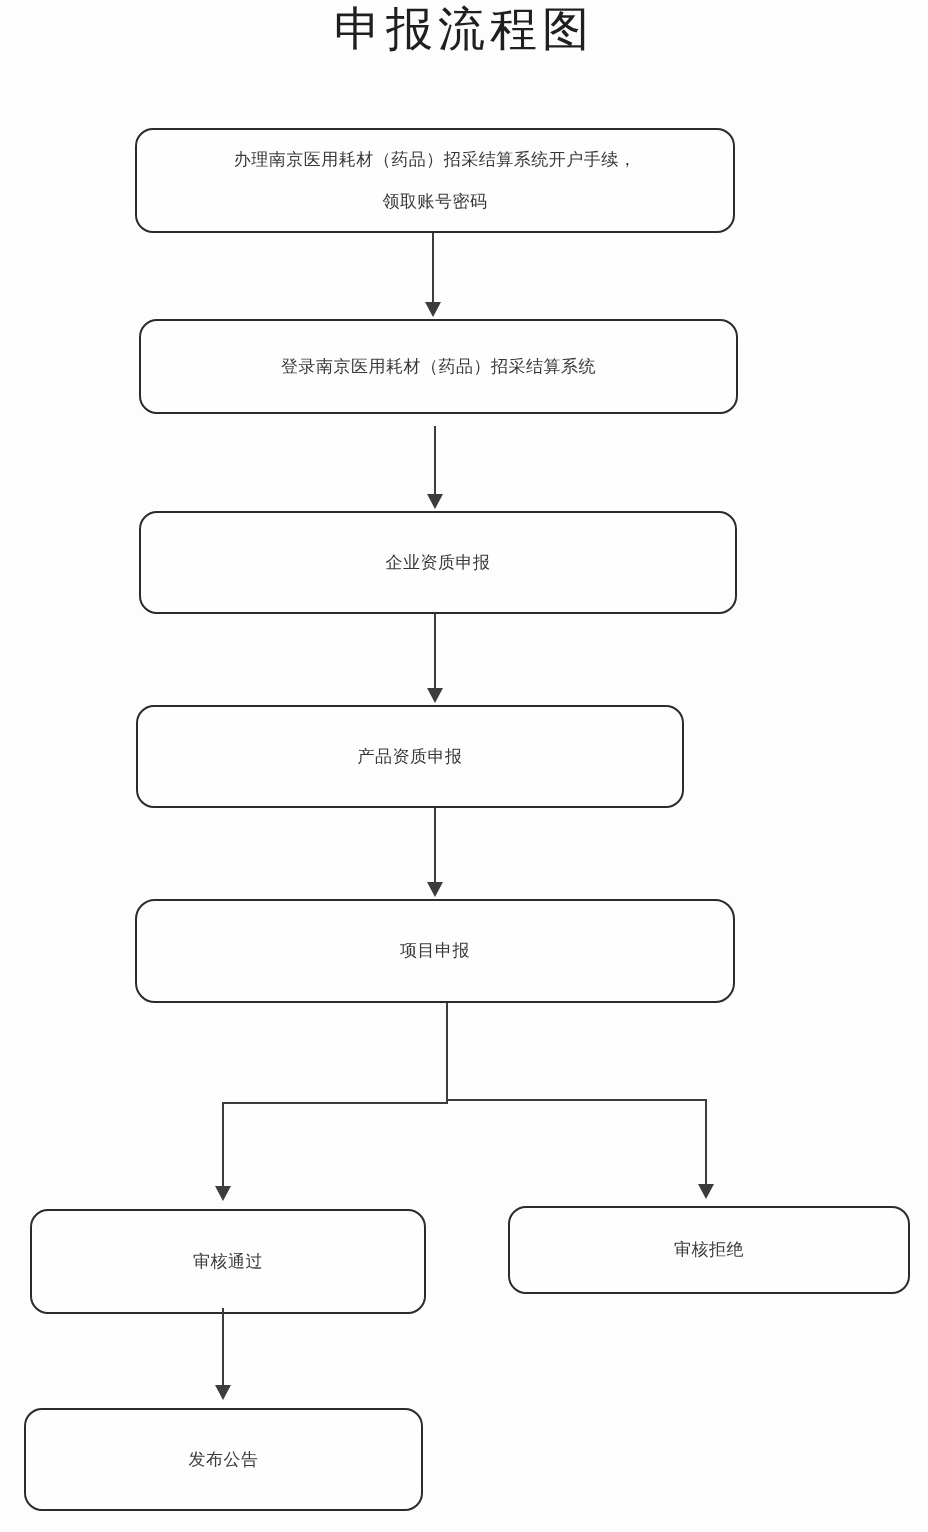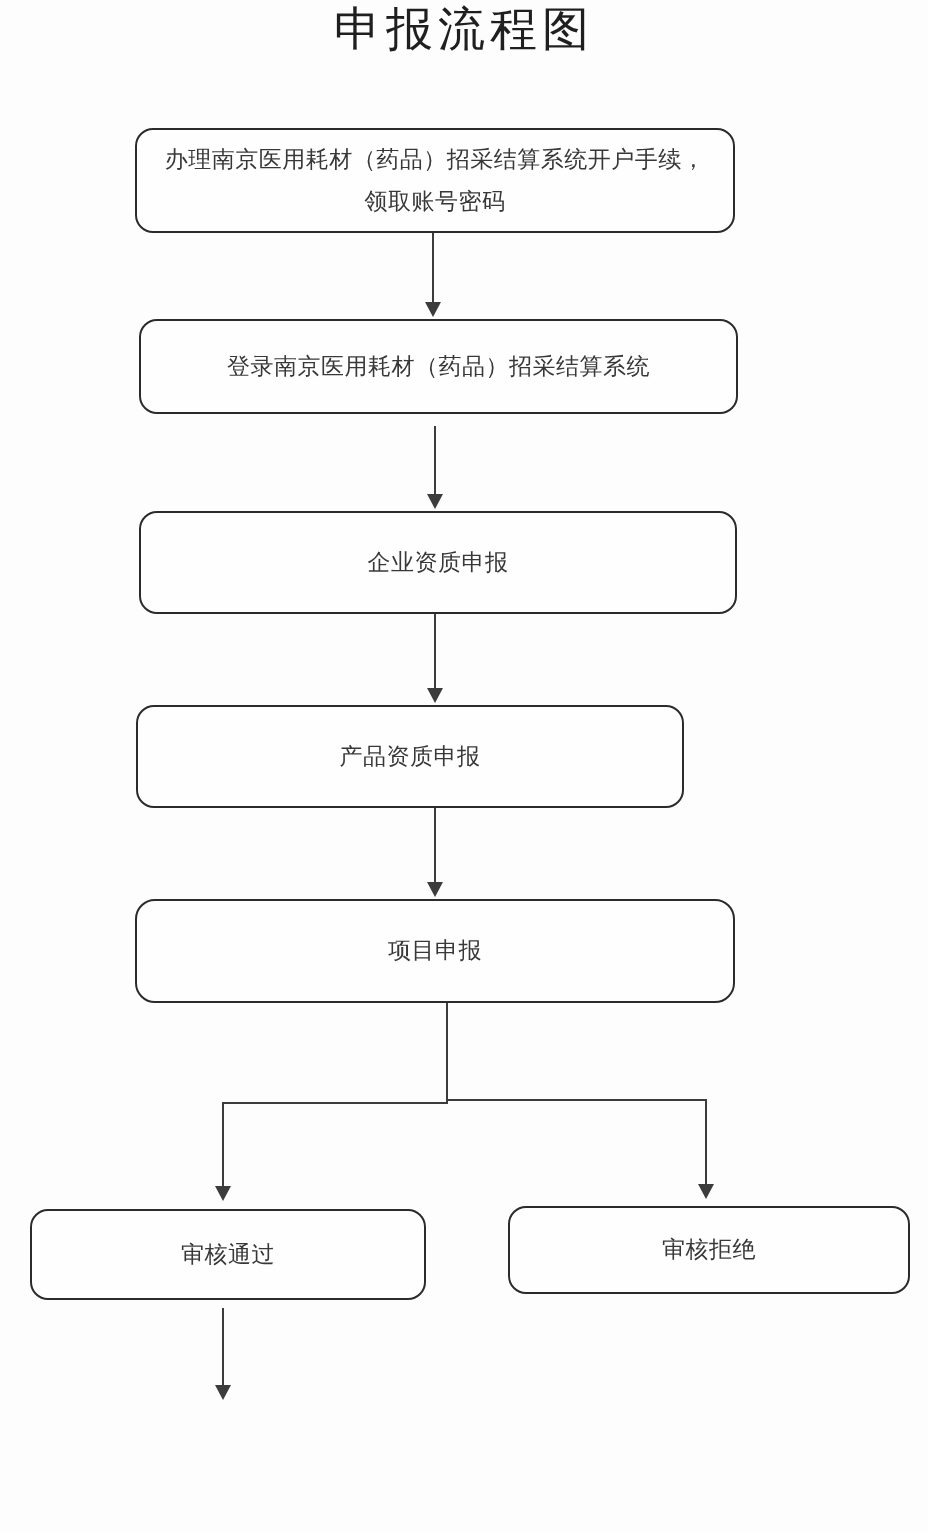--- a/index.html
+++ b/index.html
@@ -33,21 +33,21 @@
     box-sizing: border-box;
     border: 2px solid var(--box-border, #2b2b2b);
     border-radius: 18px;
     background: var(--box-fill, #fefefe);
     display: flex;
     flex-direction: column;
     align-items: center;
     justify-content: center;
     text-align: center;
     color: var(--text, #383838);
-    font-size: 23px;
+    font-size: 17px;
     line-height: 42px;
     letter-spacing: 0.5px;
   }
   .node .line {
     display: block;
     white-space: nowrap;
   }
   .vline {
     position: absolute;
     width: 2px;
@@ -110,25 +110,28 @@
   <div class="vline" style="left:446px; top:1003px; height:99px;"></div>
   <div class="hline" style="left:223px; top:1102px; width:225px;"></div>
   <div class="hline" style="left:446px; top:1099px; width:261px;"></div>
 
   <div class="vline" style="left:222px; top:1102px; height:85px;"></div>
   <div class="arrowhead" style="left:215px; top:1186px;"></div>
 
   <div class="vline" style="left:705px; top:1099px; height:86px;"></div>
   <div class="arrowhead" style="left:698px; top:1184px;"></div>
 
-  <div class="node" style="left:30px; top:1209px; width:396px; height:91px;">
+  <div class="node" style="left:30px; top:1209px; width:396px; height:105px;">
     <span class="line">审核通过</span>
   </div>
 
   <div class="node" style="left:508px; top:1206px; width:402px; height:88px;">
     <span class="line">审核拒绝</span>
   </div>
 
   <div class="vline" style="left:222px; top:1308px; height:79px;"></div>
   <div class="arrowhead" style="left:215px; top:1385px;"></div>
 
+  <div class="node" style="left:24px; top:1408px; width:399px; height:103px;">
+    <span class="line">发布公告</span>
+  </div>
 
 </div>
 
 </body></html>

